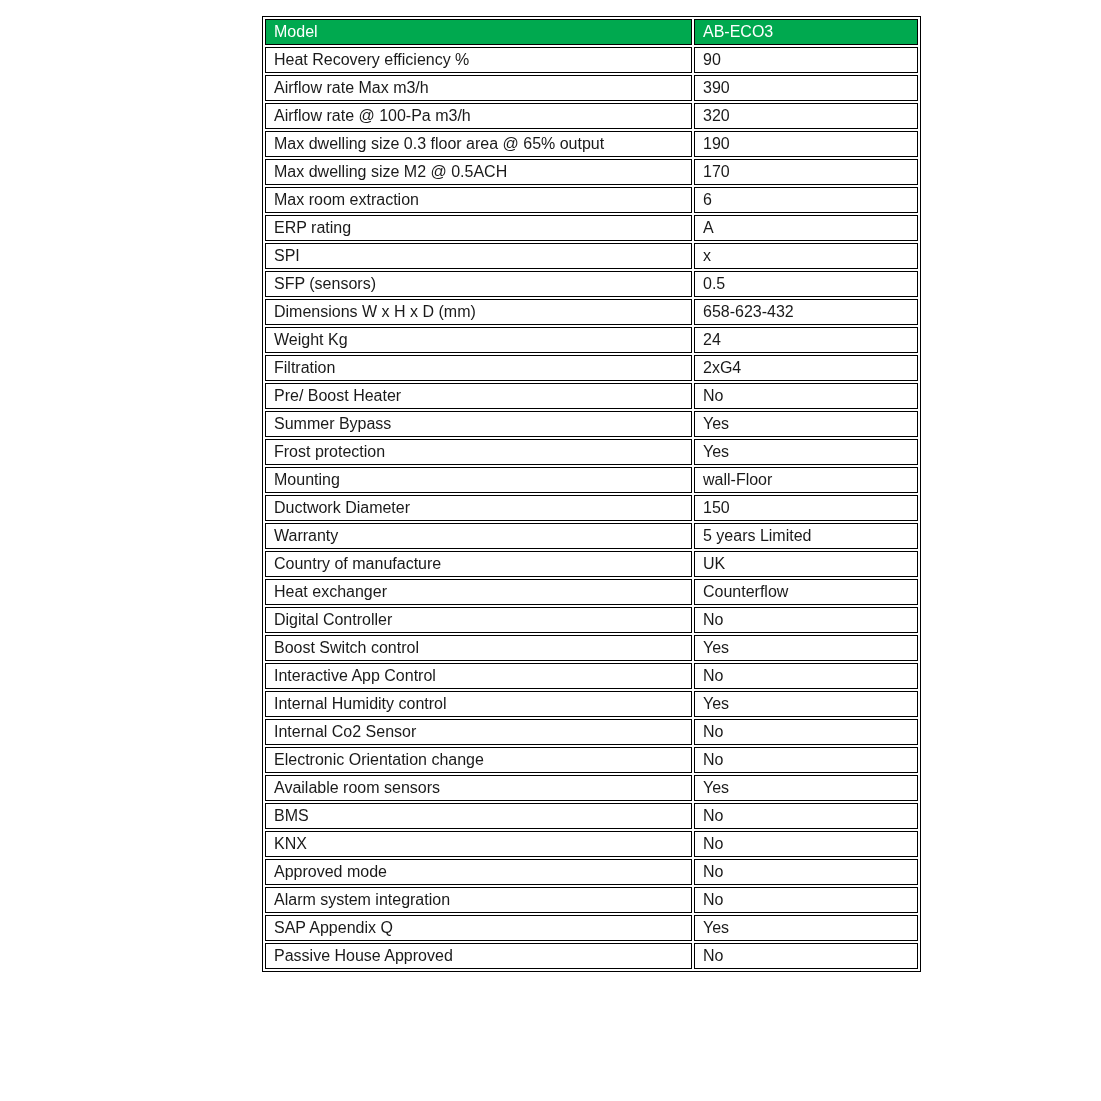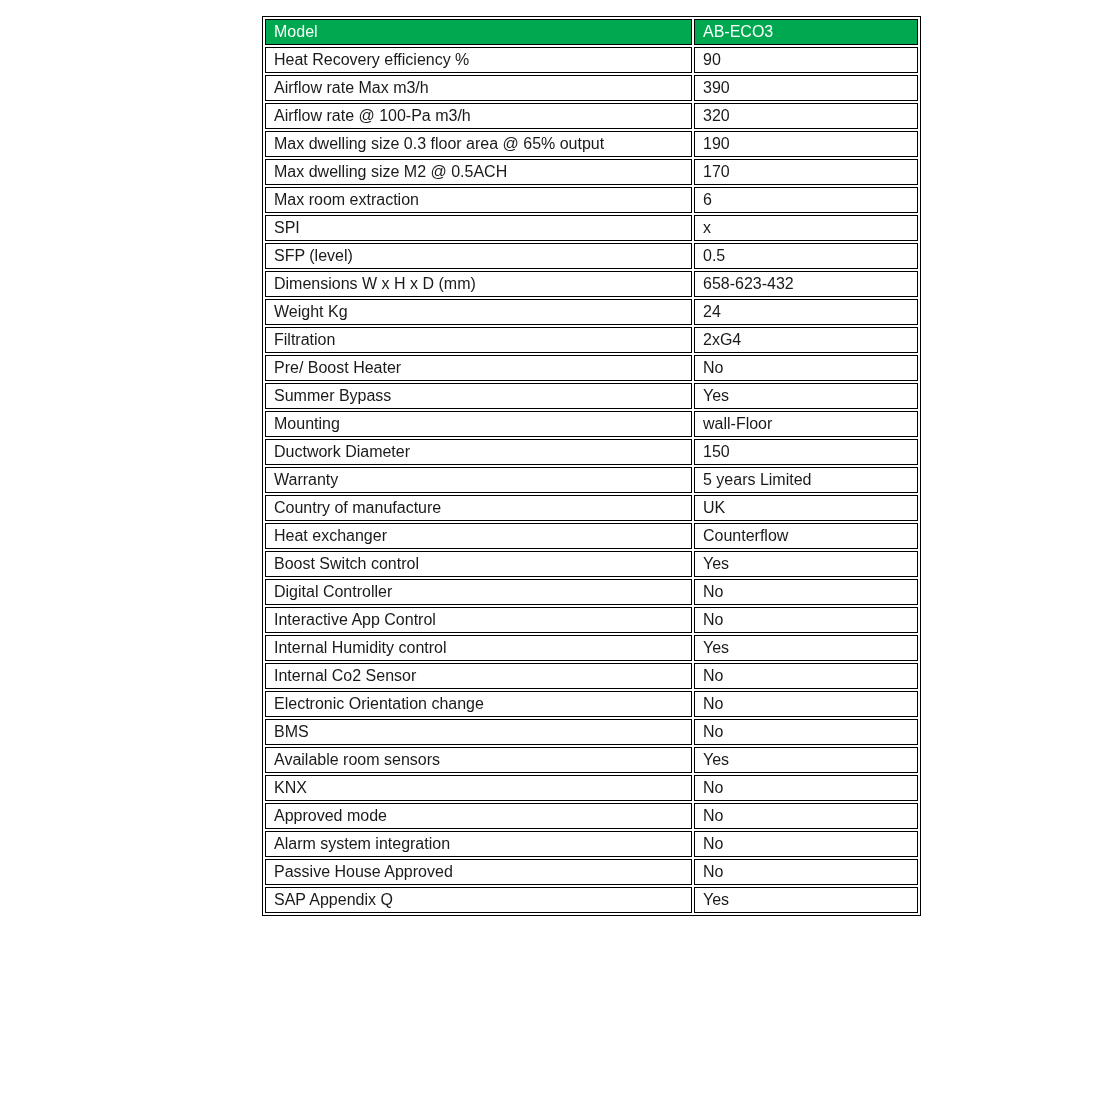--- a/index.html
+++ b/index.html
@@ -87,25 +87,29 @@
         </tr>
         <tr>
           <td>Max dwelling size M2 @ 0.5ACH</td>
           <td>170</td>
         </tr>
         <tr>
           <td>Max room extraction</td>
           <td>6</td>
         </tr>
         <tr>
+          <td>ERP rating</td>
+          <td>A</td>
+        </tr>
+        <tr>
           <td>SPI</td>
           <td>x</td>
         </tr>
         <tr>
-          <td>SFP (level)</td>
+          <td>SFP (sensors)</td>
           <td>0.5</td>
         </tr>
         <tr>
           <td>Dimensions W x H x D (mm)</td>
           <td>658-623-432</td>
         </tr>
         <tr>
           <td>Weight Kg</td>
           <td>24</td>
         </tr>
@@ -115,86 +119,90 @@
         </tr>
         <tr>
           <td>Pre/ Boost Heater</td>
           <td>No</td>
         </tr>
         <tr>
           <td>Summer Bypass</td>
           <td>Yes</td>
         </tr>
         <tr>
+          <td>Frost protection</td>
+          <td>Yes</td>
+        </tr>
+        <tr>
           <td>Mounting</td>
           <td>wall-Floor</td>
         </tr>
         <tr>
           <td>Ductwork Diameter</td>
           <td>150</td>
         </tr>
         <tr>
           <td>Warranty</td>
           <td>5 years Limited</td>
         </tr>
         <tr>
           <td>Country of manufacture</td>
           <td>UK</td>
         </tr>
         <tr>
           <td>Heat exchanger</td>
           <td>Counterflow</td>
         </tr>
         <tr>
+          <td>Digital Controller</td>
+          <td>No</td>
+        </tr>
+        <tr>
           <td>Boost Switch control</td>
           <td>Yes</td>
         </tr>
         <tr>
-          <td>Digital Controller</td>
-          <td>No</td>
-        </tr>
-        <tr>
           <td>Interactive App Control</td>
           <td>No</td>
         </tr>
         <tr>
           <td>Internal Humidity control</td>
           <td>Yes</td>
         </tr>
         <tr>
           <td>Internal Co2 Sensor</td>
           <td>No</td>
         </tr>
         <tr>
           <td>Electronic Orientation change</td>
           <td>No</td>
         </tr>
         <tr>
+          <td>Available room sensors</td>
+          <td>Yes</td>
+        </tr>
+        <tr>
           <td>BMS</td>
           <td>No</td>
         </tr>
         <tr>
-          <td>Available room sensors</td>
-          <td>Yes</td>
-        </tr>
-        <tr>
           <td>KNX</td>
           <td>No</td>
         </tr>
         <tr>
           <td>Approved mode</td>
           <td>No</td>
         </tr>
         <tr>
           <td>Alarm system integration</td>
           <td>No</td>
         </tr>
         <tr>
+          <td>SAP Appendix Q</td>
+          <td>Yes</td>
+        </tr>
+        <tr>
           <td>Passive House Approved</td>
           <td>No</td>
-        </tr>
-        <tr>
-          <td>SAP Appendix Q</td>
-          <td>Yes</td>
         </tr>
       </tbody>
   </table>
 </div>
 
 </body></html>

